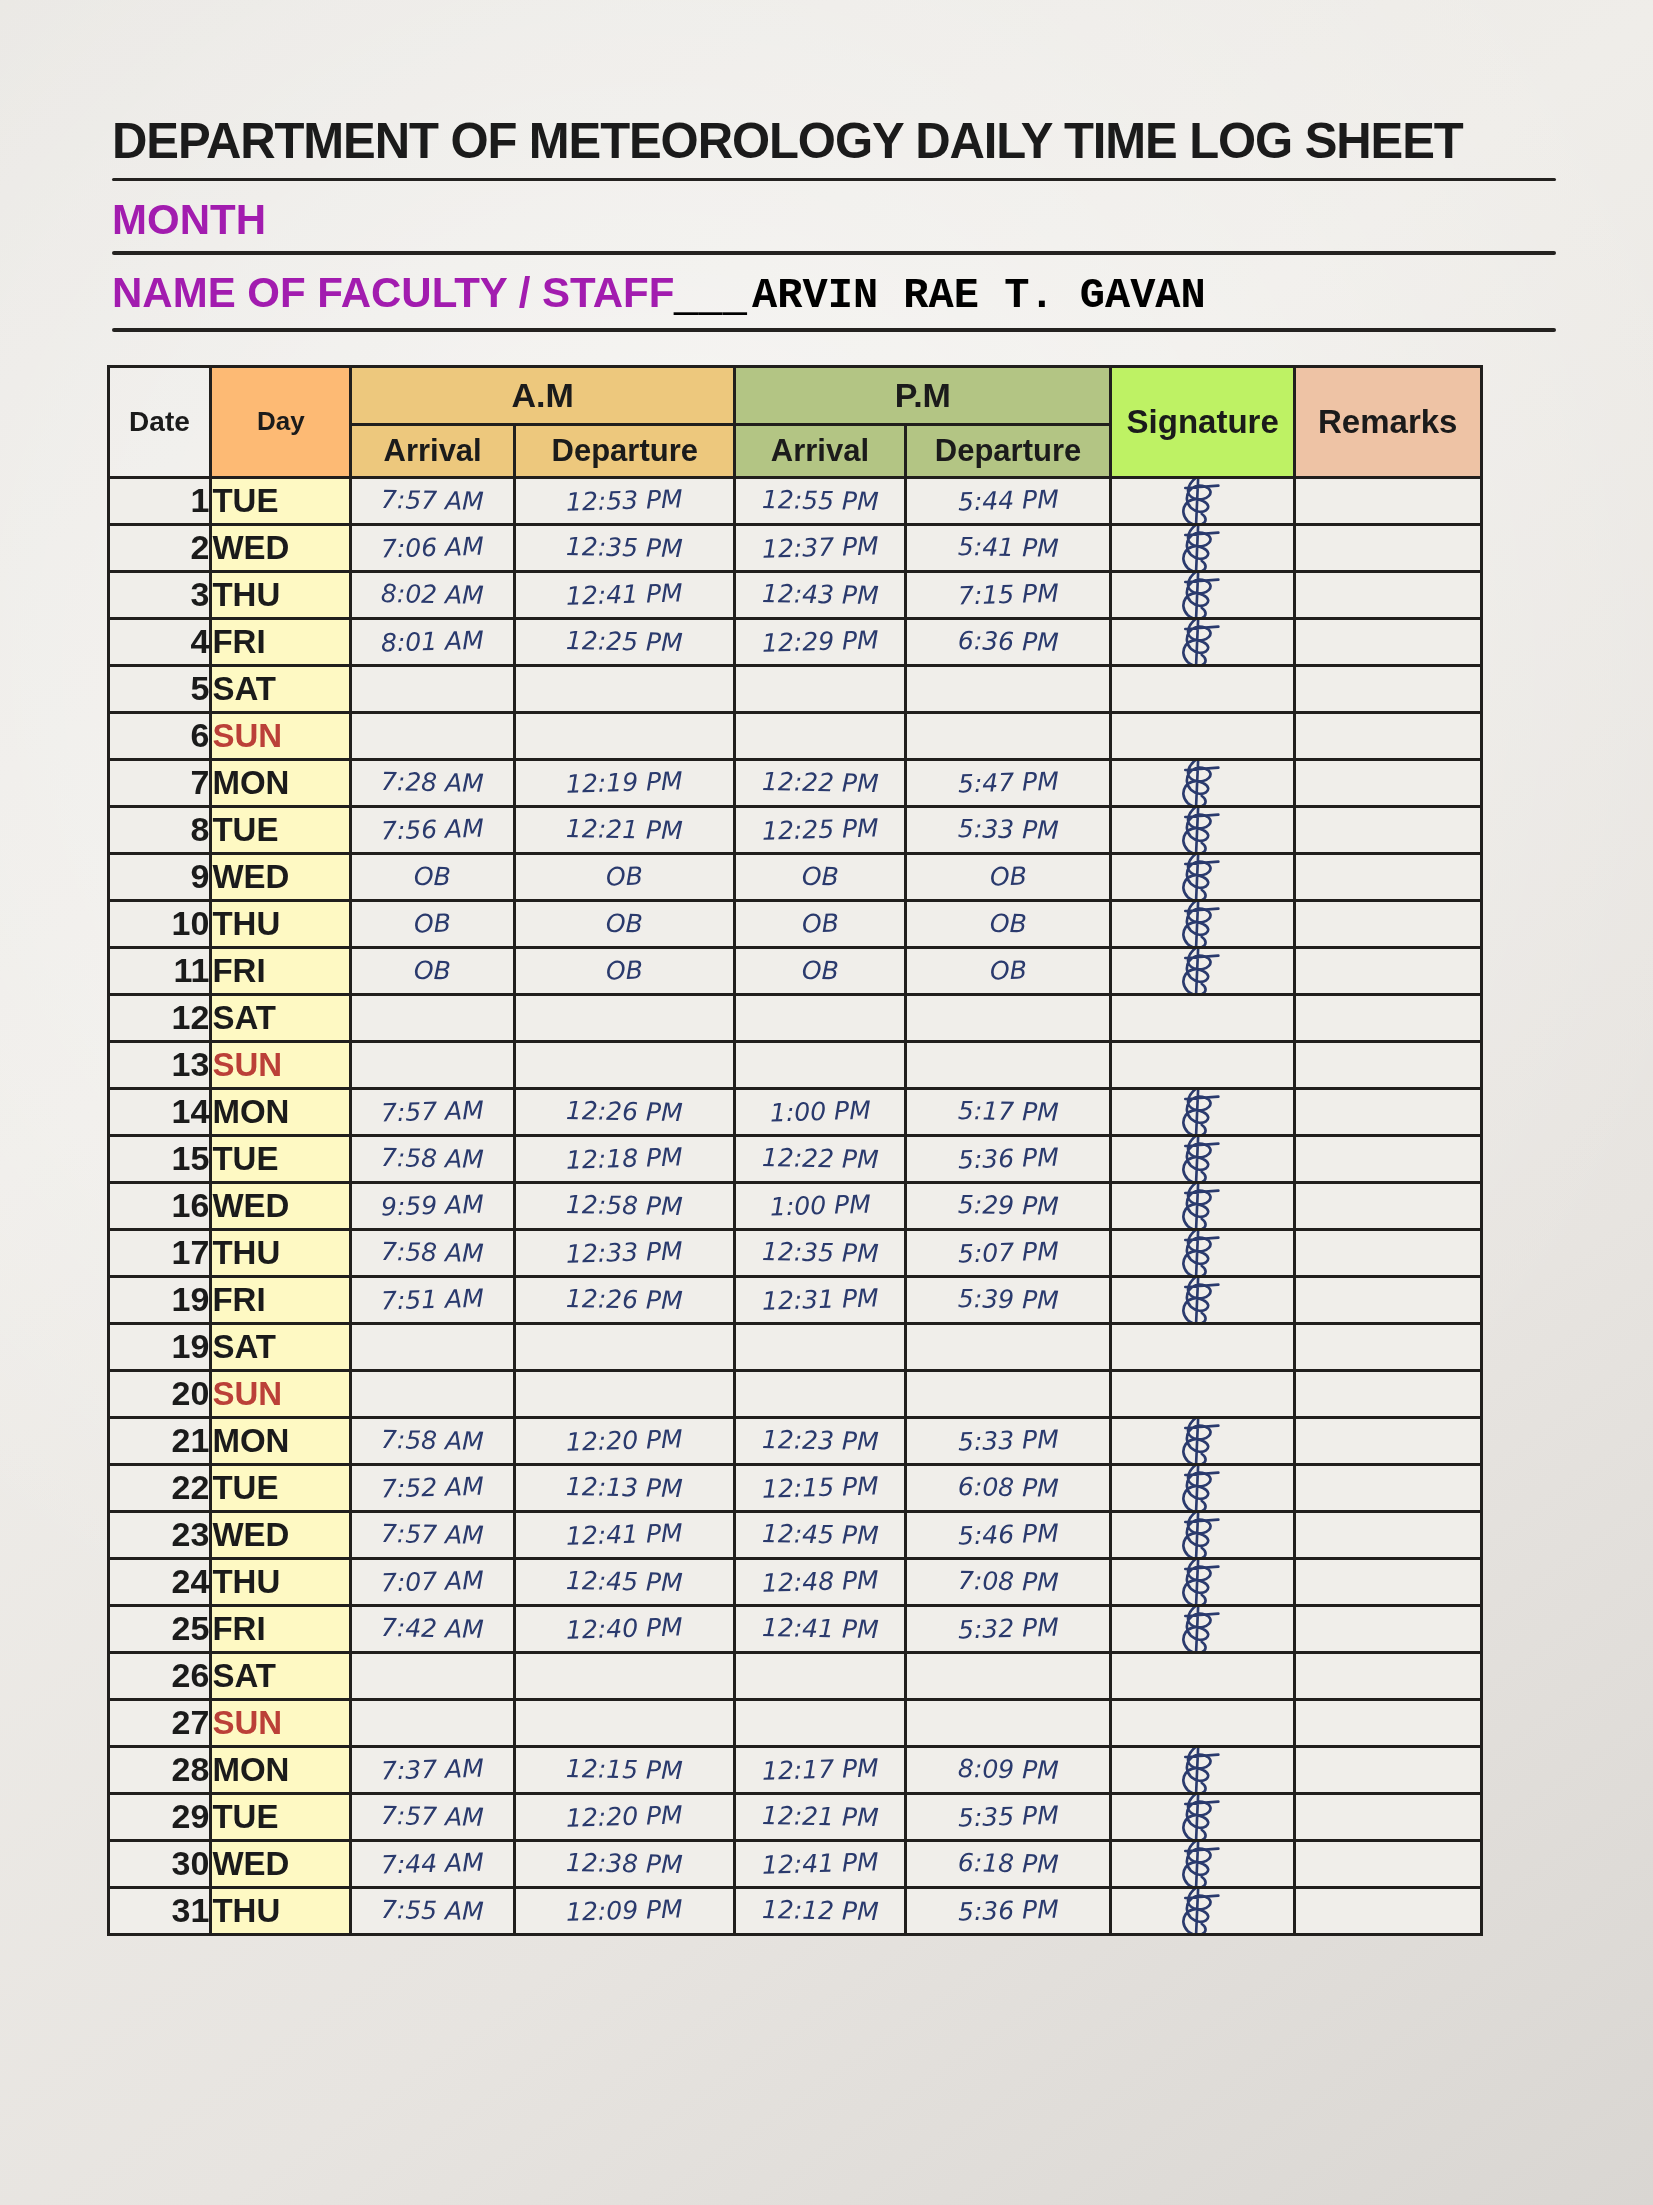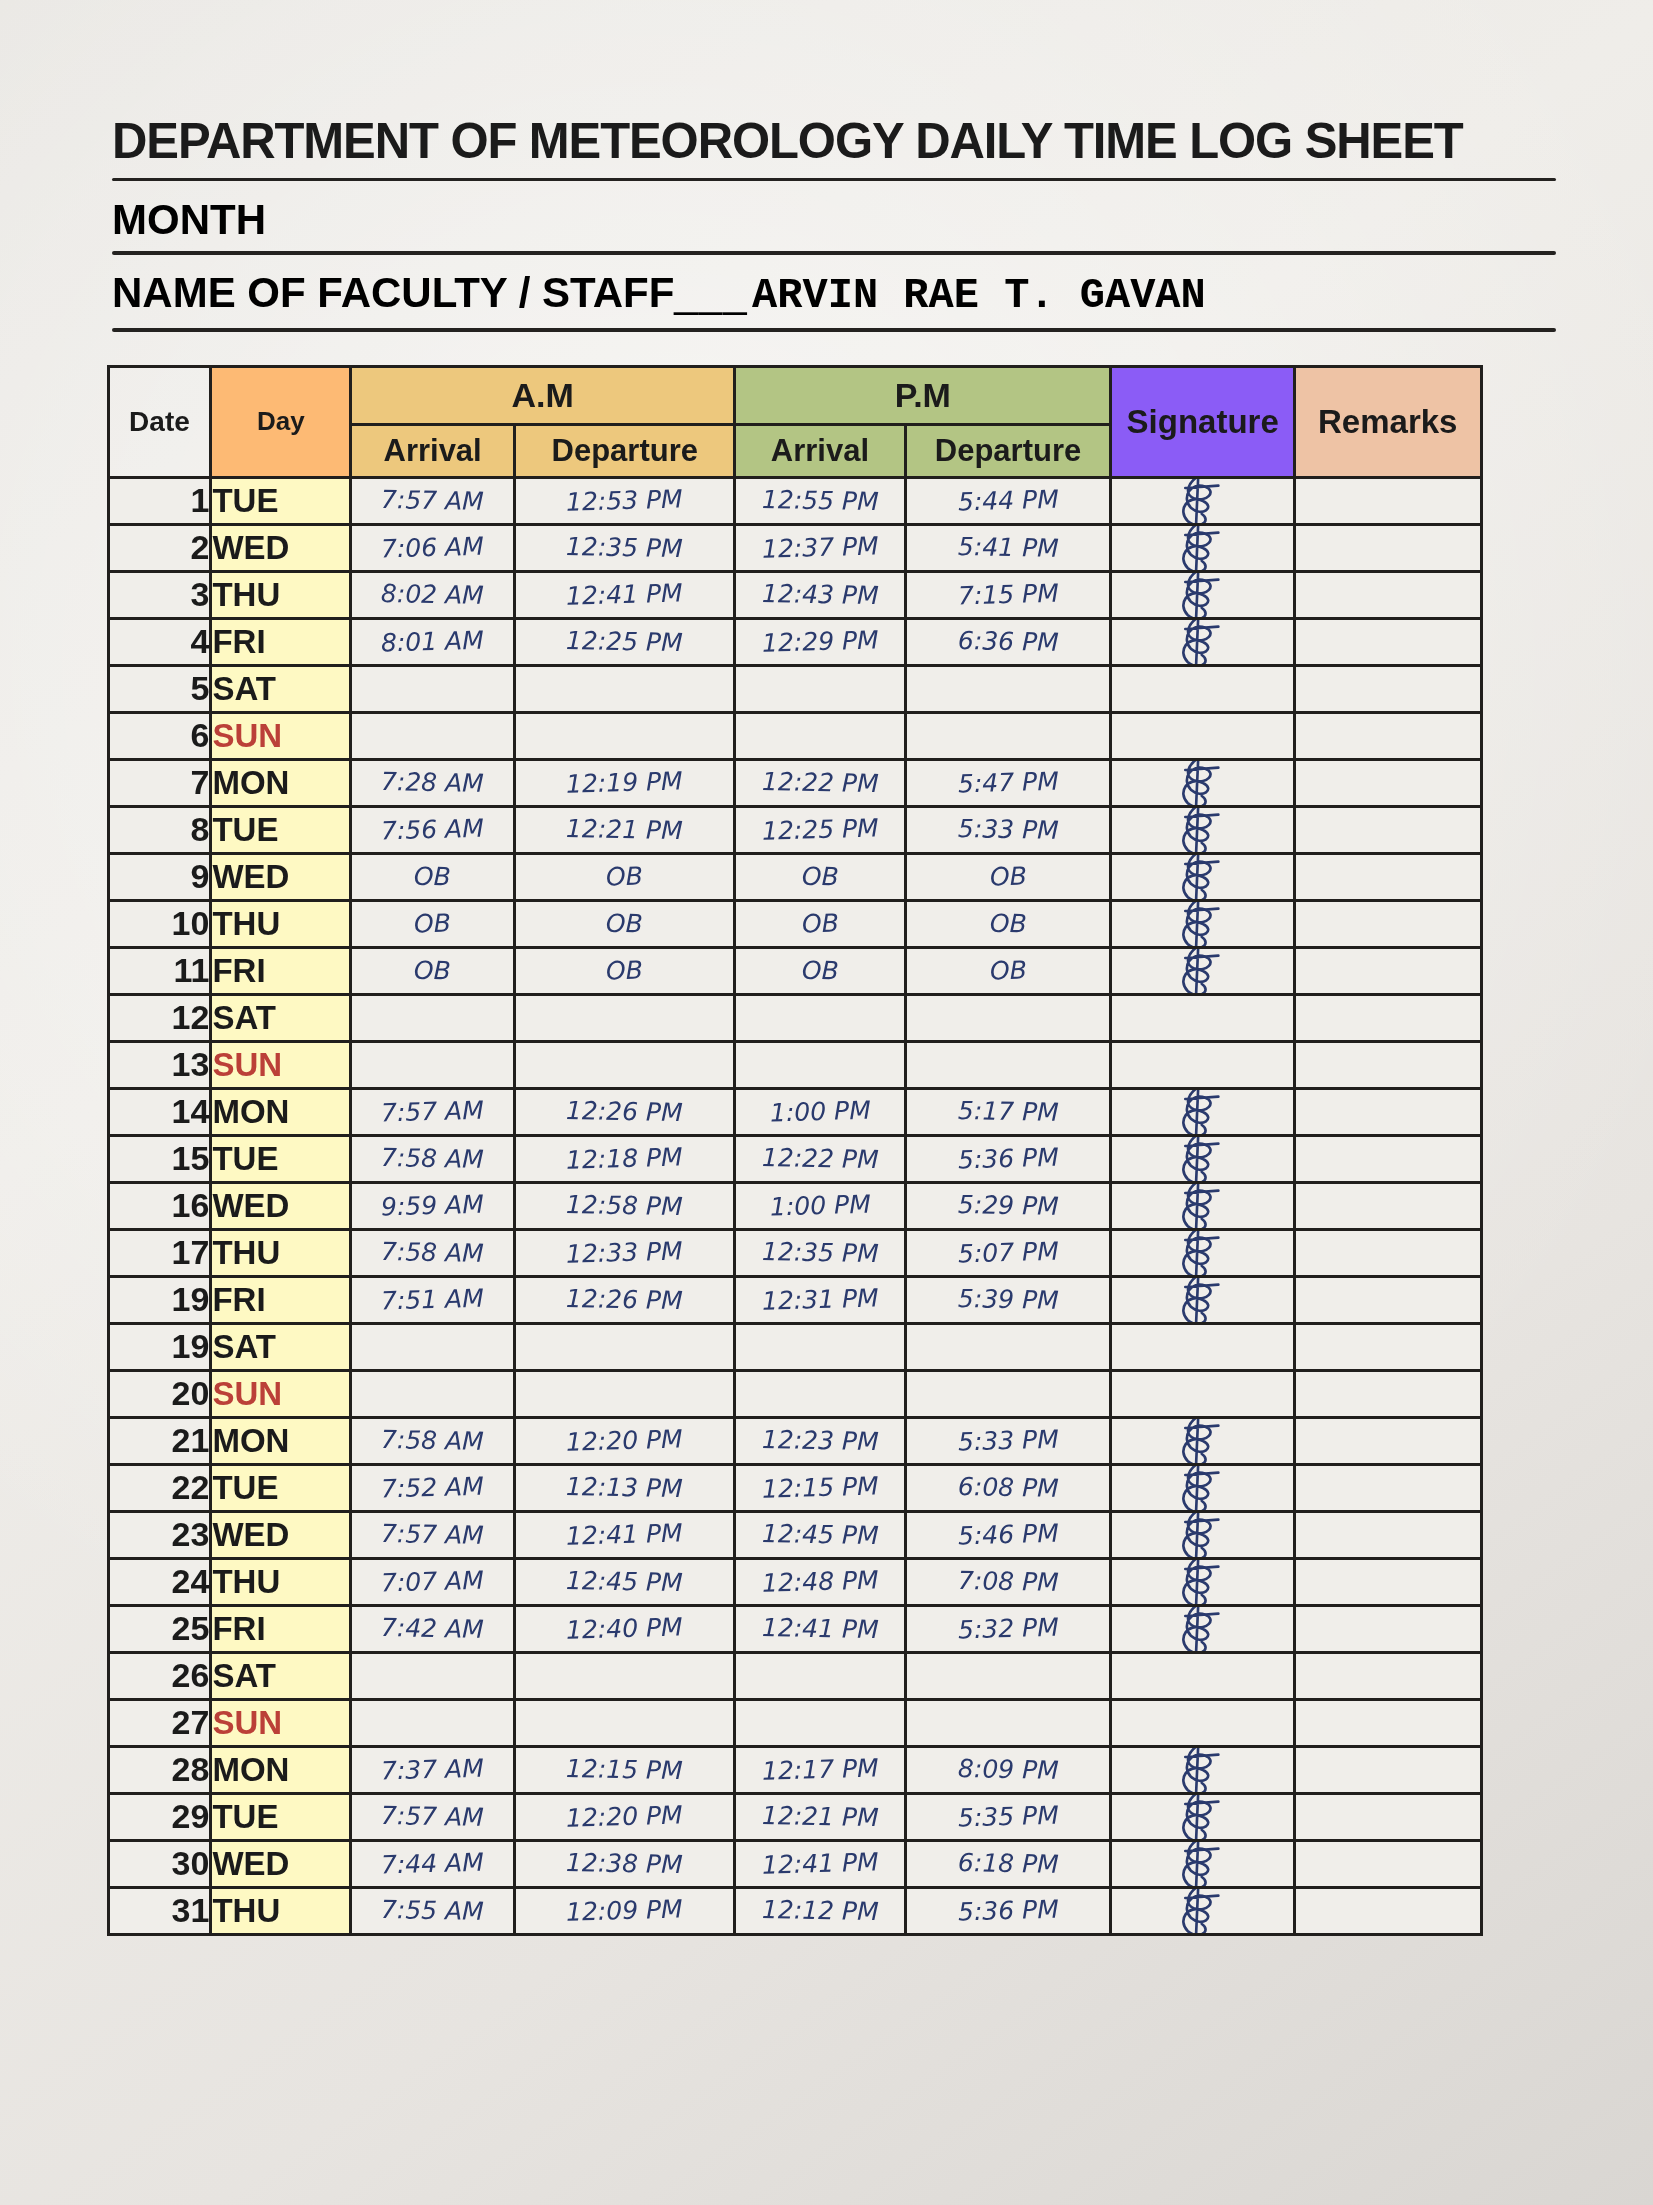--- a/index.html
+++ b/index.html
@@ -19,21 +19,21 @@
   .sheet{position:absolute;left:112px;top:112px;width:1444px;}
 
   
   .title{
     font-size:50px;font-weight:bold;color:#1b1b1b;
     letter-spacing:-1.1px;white-space:nowrap;
     transform:scaleX(.98);transform-origin:left;
   }
   .rule{height:3.8px;background:#242220;border-radius:2.2px;margin-top:7.7px;}
   .hline{display:flex;align-items:baseline;margin-top:14.2px;}
-  .hlabel{font-size:42px;font-weight:bold;color:#000000;white-space:nowrap;}
+  .hlabel{font-size:42px;font-weight:bold;color:#a21caf;white-space:nowrap;}
   .month-chip{
     margin-left:82px;
     background:#b7d2e3;
     padding:3.3px 142px 7.7px 15.3px;
   }
   .month-chip span{
     font-size:42px;font-weight:bold;color:#1b1b1b;
     text-decoration:underline;text-decoration-thickness:3.8px;text-underline-offset:6.6px;
   }
   .name-sep{font-size:42px;font-weight:normal;letter-spacing:1.1px;}
@@ -58,21 +58,21 @@
   .col-ama{width:161px;}   .col-amd{width:216px;}
   .col-pma{width:167px;}   .col-pmd{width:202px;}
   .col-sig{width:180px;}   .col-rem{width:183px;}
 
   th.h-date{border:none;background:transparent;font-size:28px;}
   th.h-day{background:#fdba74;font-size:26px;}
   th.h-am{background:#edc87d;font-size:34px;height:55px;}
   th.h-pm{background:#b3c584;font-size:34px;}
   th.h-sub-am{background:#edc87d;font-size:31px;height:50px;}
   th.h-sub-pm{background:#b3c584;font-size:31px;}
-  th.h-sig{background:#8b5cf6;font-size:33px;}
+  th.h-sig{background:#bef264;font-size:33px;}
   th.h-rem{background:#eec3a5;font-size:33px;}
 
   tr.data-row{height:47px;}
   td.c-date{font-size:34px;font-weight:bold;text-align:right;padding-right:5.5px;color:#1b1b1b;background:#f0eeea;}
   td.c-day{font-size:33px;font-weight:bold;text-align:left;padding-left:4.4px;color:#1b1b1b;background:#fef9c3;}
   td.c-day.sun{color:#bb4038;}
   td.c-time{background:#f0eeea;text-align:center;}
   td.c-sig{background:#f0eeea;position:relative;}
   td.c-rem{background:#f0eeea;}
   .hand{

